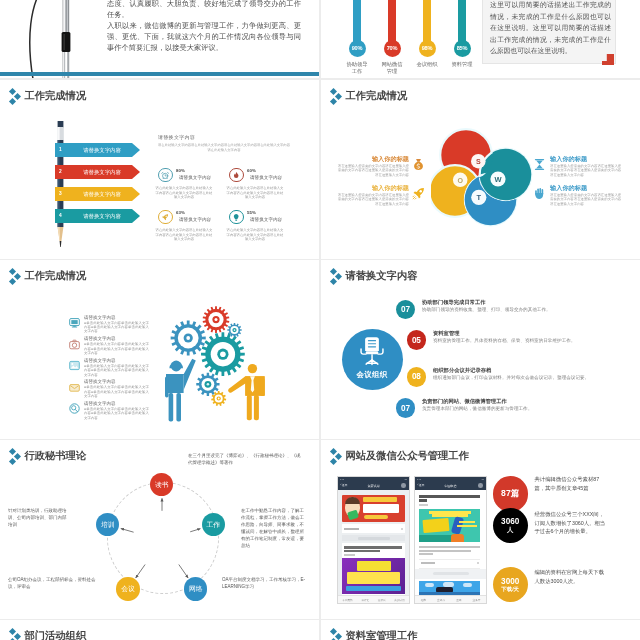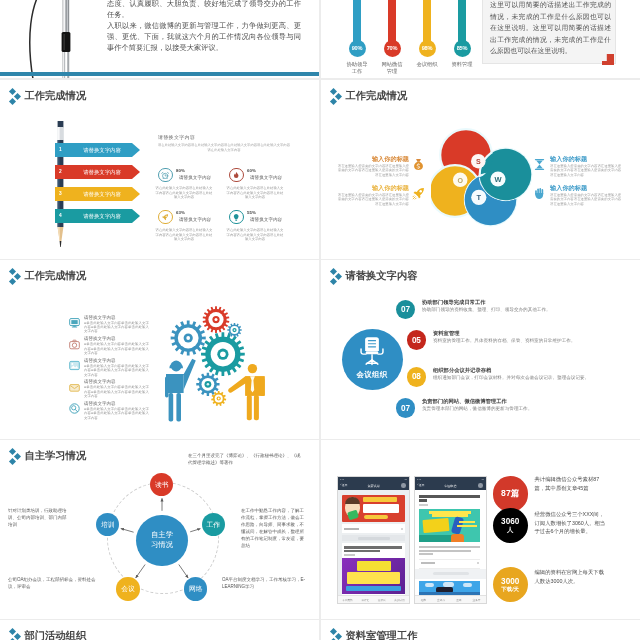--- a/index.html
+++ b/index.html
@@ -511,54 +511,58 @@
   <div class="s6-d" style="left:101px;top:146px;width:194px;">负责管理本部门的网站，微信微博的更新与管理工作。</div>
 </div>
 
 <div class="slide s-l r3">
   <div class="stitle">
     <span class="dm">
           <i class="a"></i>
           <i class="b"></i>
           <i class="c"></i>
         </span>
-    <span class="sttx">自主学习情况</span>
+    <span class="sttx">行政秘书理论</span>
   </div>
   <div class="s7-ring"></div>
   <svg style="position:absolute;left:0;top:0;width:319px;height:179px;" viewBox="0 0 319 179">
     <defs>
           <marker id="ah" markerWidth="5" markerHeight="5" refX="4" refY="2.5" orient="auto">
       <path d="M0 0.6 L4.4 2.5 L0 4.4 Z" fill="#5a5a5a"></path>
           </marker>
         </defs>
     <g stroke="#5a5a5a" stroke-width="0.8" fill="none" marker-end="url(#ah)">
       <path d="M162.0 70.8 L162.0 58.3"></path>
       <path d="M190.2 91.8 L200.4 88.7"></path>
       <path d="M178.8 124.5 L188.1 137.9"></path>
       <path d="M145.1 124.5 L135.7 137.9"></path>
       <path d="M133.6 92.2 L120.8 88.5"></path>
     </g>
   </svg>
-  <div class="s7-c">
-    <span>自主学</span>
-    <span>习情况</span>
-  </div>
   <div class="s7-n" style="left:150.2px;top:33.2px;background:#d93a28;">读书</div>
   <div class="s7-n" style="left:201.7px;top:73.1px;background:#1a9ba1;">工作</div>
   <div class="s7-n" style="left:184.2px;top:137.4px;background:#2f8ec4;">网络</div>
   <div class="s7-n" style="left:116.3px;top:137.4px;background:#efb21e;">会议</div>
   <div class="s7-n" style="left:96.1px;top:73.1px;background:#2f8ec4;">培训</div>
   <div class="s7-note" style="left:188px;top:12px;width:114px;">在三个月里读完了《博弈论》、《行政秘书理论》、《现代管理学概述》等著作</div>
   <div class="s7-note" style="left:241px;top:67px;width:66px;">在工作中勤恳工作内容，了解工作流程，掌握工作方法，做会工作思路，向导师、同事求教，不懂就问，在解答中成长，整理所有的工作笔记制度，常友谊，要总结</div>
   <div class="s7-note" style="left:222px;top:136px;width:85px;">OA平台制度文档学习，工作考核学习，E-LEARNING学习</div>
   <div class="s7-note" style="left:8px;top:136px;width:88px;">公司OA组办会议，工程部招标会，资料处会议，评审会</div>
   <div class="s7-note" style="left:8px;top:67px;width:62px;">针对计划类培训，行政助理培训、公司内部培训、部门内部培训</div>
 </div>
 
 <div class="slide s-r r3">
+  <div class="stitle">
+    <span class="dm">
+          <i class="a"></i>
+          <i class="b"></i>
+          <i class="c"></i>
+        </span>
+    <span class="sttx">网站及微信公众号管理工作</span>
+  </div>
 
   <div class="s8-ph" style="left:16px;top:36px;">
     <div class="s8-sb">
           <span>9:41</span>
           <span>4G</span>
         </div>
     <div class="s8-nav">免费试用</div>
     <div class="s8-back">‹ 返回</div>
     <div class="s8-ava"></div>
     <div class="s8-body">

